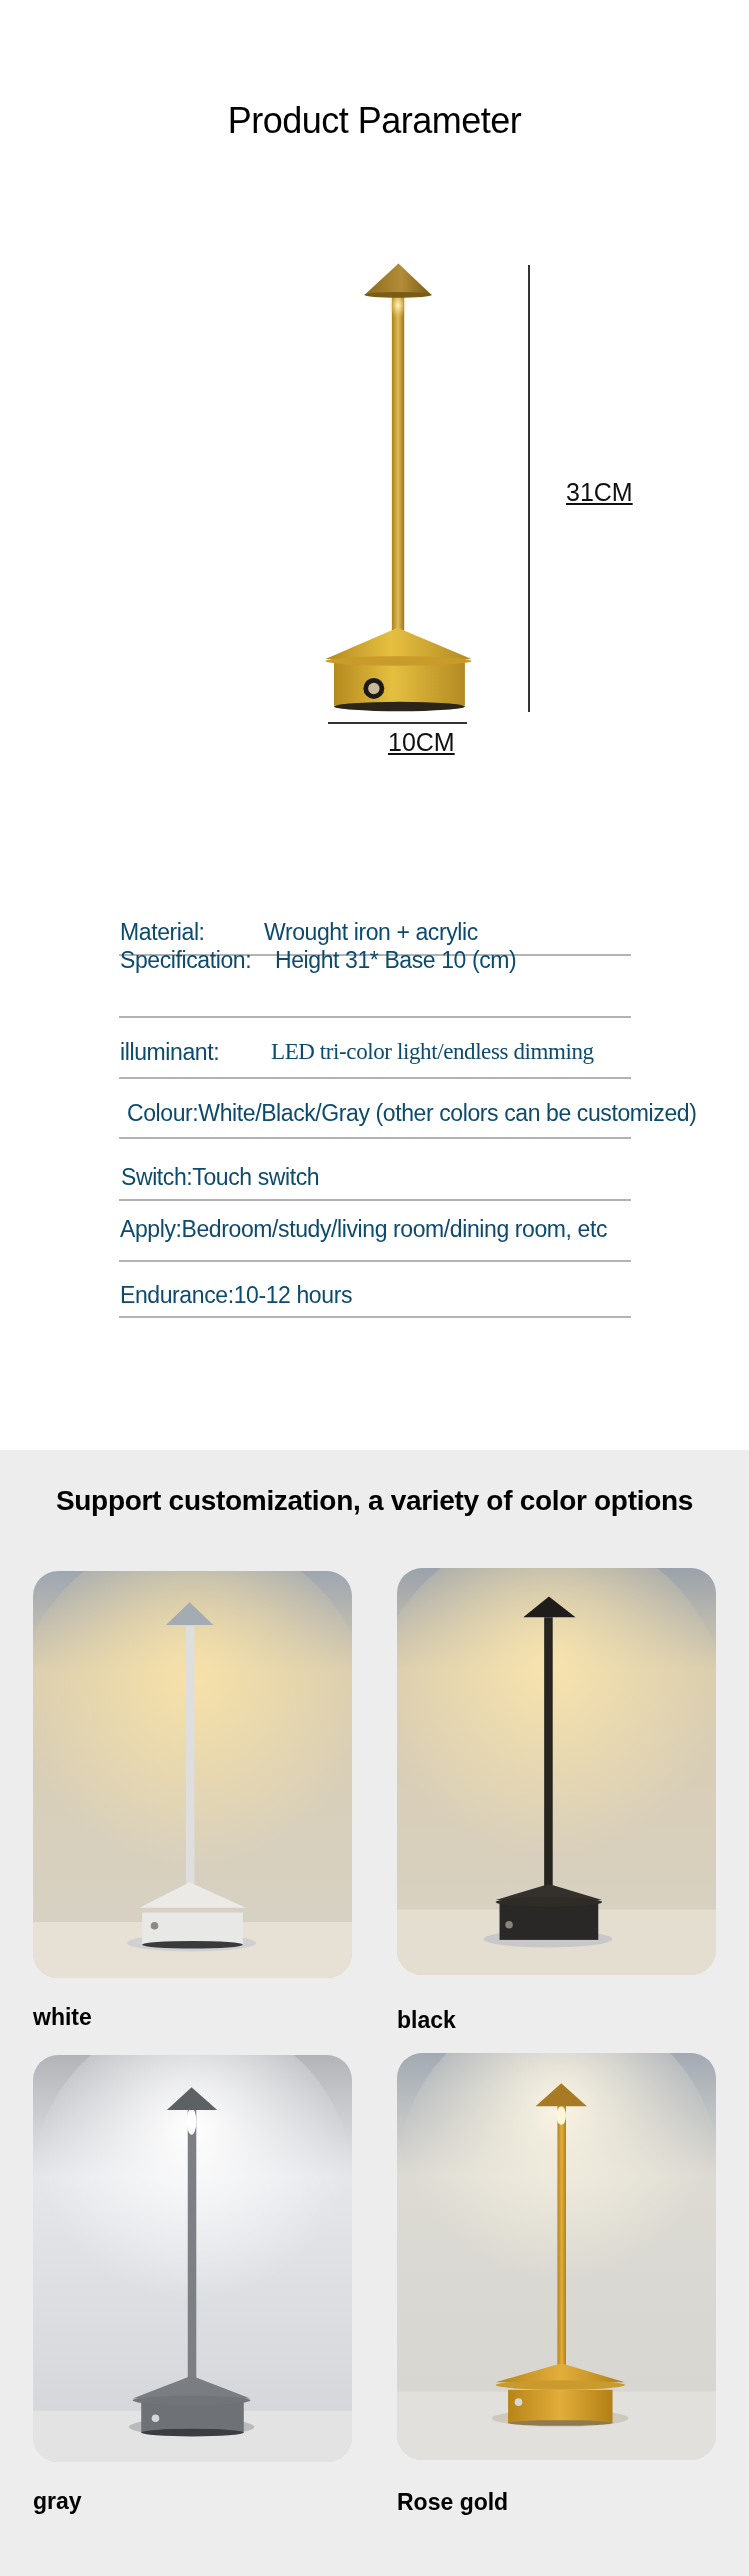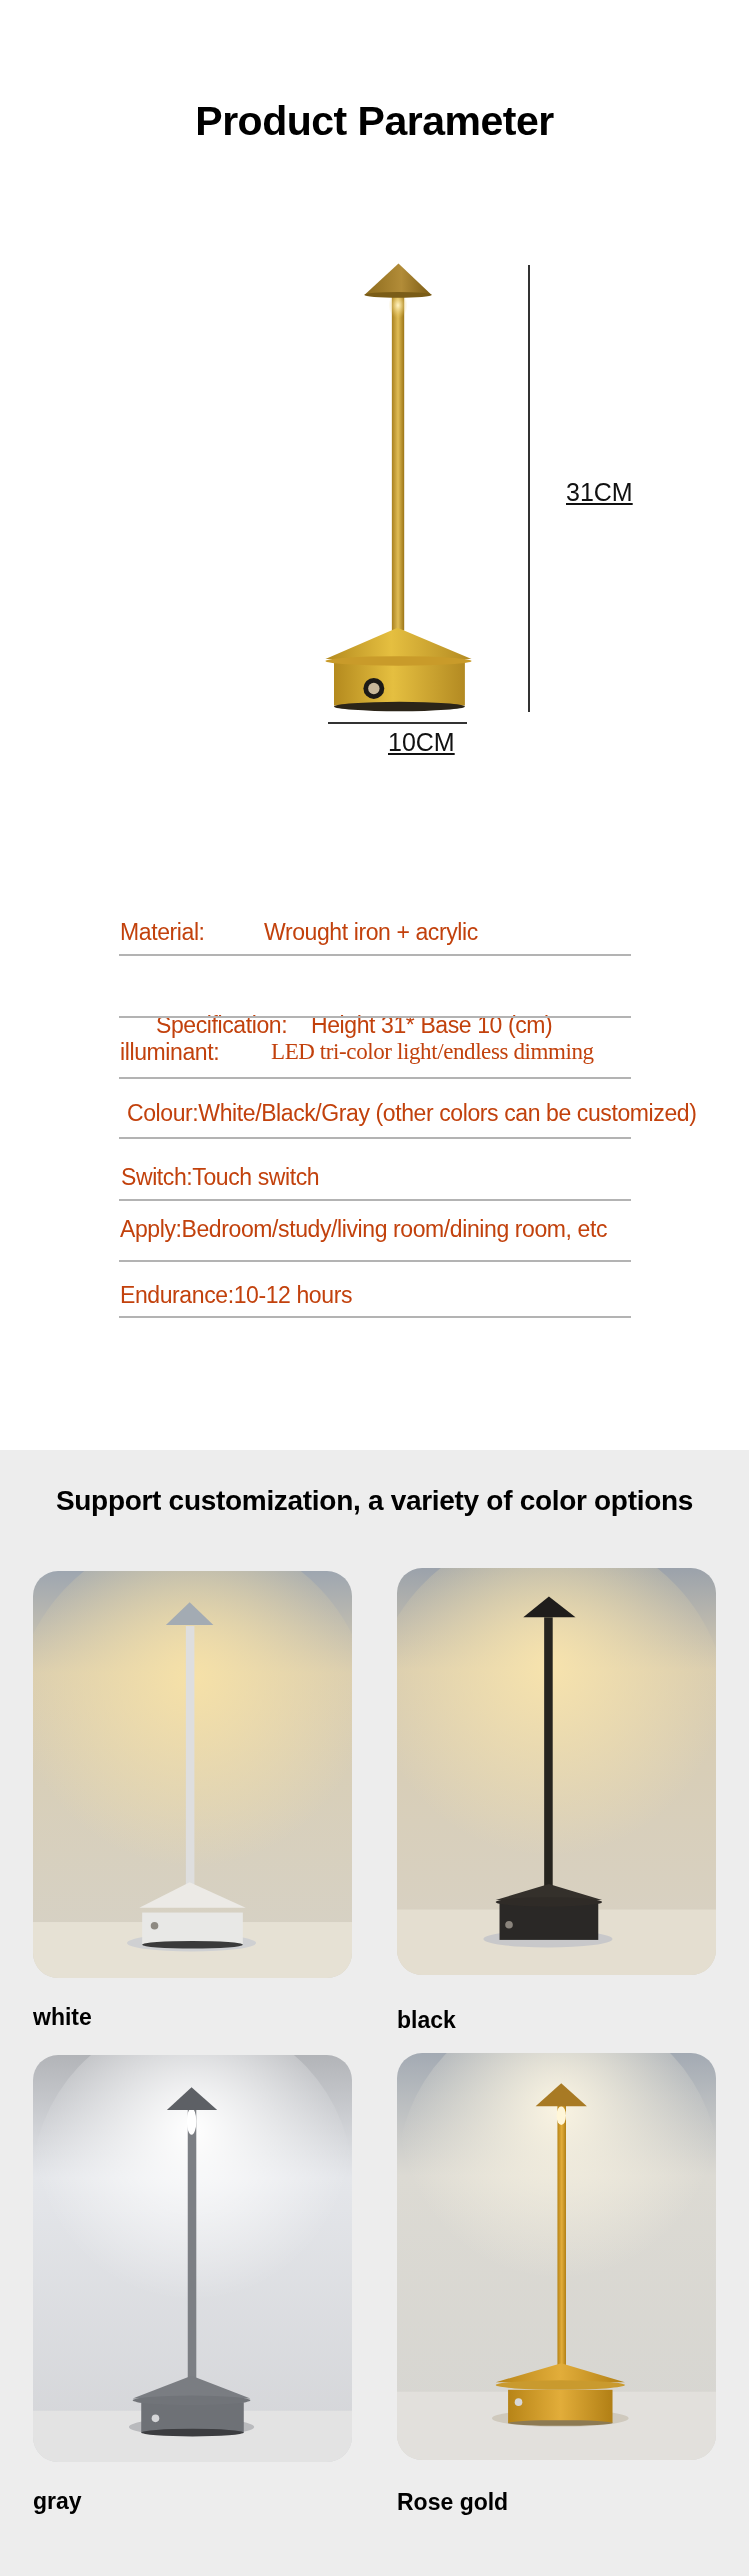--- a/index.html
+++ b/index.html
@@ -1,22 +1,22 @@
 <!DOCTYPE html>
 <html style="font-size:15px"><head>
 <meta charset="utf-8">
 <style>
   html, body { margin: 0; padding: 0; background: #ffffff; }
   body { width: 749px; height: 2576px; position: relative; overflow: hidden; font-family: "Liberation Sans", sans-serif; color: #000; }
   .abs { position: absolute; }
-  .title { left: 0; width: 749px; top: 102px; text-align: center; font-weight: bold; font-size: 41px; line-height: 38px; letter-spacing: -0.5px; }
+  .title { left: 0; width: 749px; top: 102px; text-align: center; font-weight: normal; font-size: 36px; line-height: 38px; letter-spacing: -0.5px; }
   .dim-v { left: 528px; top: 265px; width: 1.9px; height: 447px; background: #333333; }
   .dim-h { left: 328px; top: 722px; width: 139px; height: 1.9px; background: #333333; }
   .dim-label { font-size: 25px; line-height: 28.5px; color: #111; white-space: nowrap; text-decoration: underline; }
-  .param-row { left: 120px; white-space: nowrap; font-size: 23px; line-height: 26.6px; color: #c2410c; letter-spacing: -0.4px; }
+  .param-row { left: 120px; white-space: nowrap; font-size: 23px; line-height: 26.6px; color: #0c4a6e; letter-spacing: -0.4px; }
   .param-row .val { position: absolute; top: 0; }
   .rule { left: 119px; width: 512px; height: 1.9px; background: #b3b3b3; }
   .gray-section { left: 0; top: 1450px; width: 749px; height: 1126px; background: #ededed; }
   .section-heading { left: 0; width: 749px; top: 1487px; text-align: center; font-weight: bold; font-size: 28px; line-height: 28.5px; letter-spacing: -0.3px; }
   .card { width: 319px; height: 407px; border-radius: 25px; overflow: hidden; }
   .card svg { display: block; width: 100%; height: 100%; }
   .card-label { width: 319px; font-weight: bold; font-size: 23px; line-height: 28.5px; }
 </style>
 </head>
 <body>
@@ -61,21 +61,21 @@
 <div class="abs dim-label" style="left:566px;top:478px;">31CM</div>
 <div class="abs dim-h"></div>
 <div class="abs dim-label" style="left:388px;top:728px;">10CM</div>
 
 <div class="abs param-row" style="top:919px;">
   <span>Material:</span>
   <span class="val" style="left:144px;">Wrought iron + acrylic</span>
 </div>
 <div class="abs rule" style="top:954px;"></div>
 
-<div class="abs param-row" style="top:1012px;margin-left:36px;">
+<div class="abs param-row" style="top:947px;">
   <span>Specification:</span>
   <span class="val" style="left:155px;">Height 31* Base 10 (cm)</span>
 </div>
 <div class="abs rule" style="top:1016px;"></div>
 
 <div class="abs param-row" style="top:1039px;text-align:right;">
   <span>illuminant:</span>
   <span class="val" style="left:151px;font-family:Liberation Serif, serif;">LED tri-color light/endless dimming</span>
 </div>
 <div class="abs rule" style="top:1077px;"></div>

